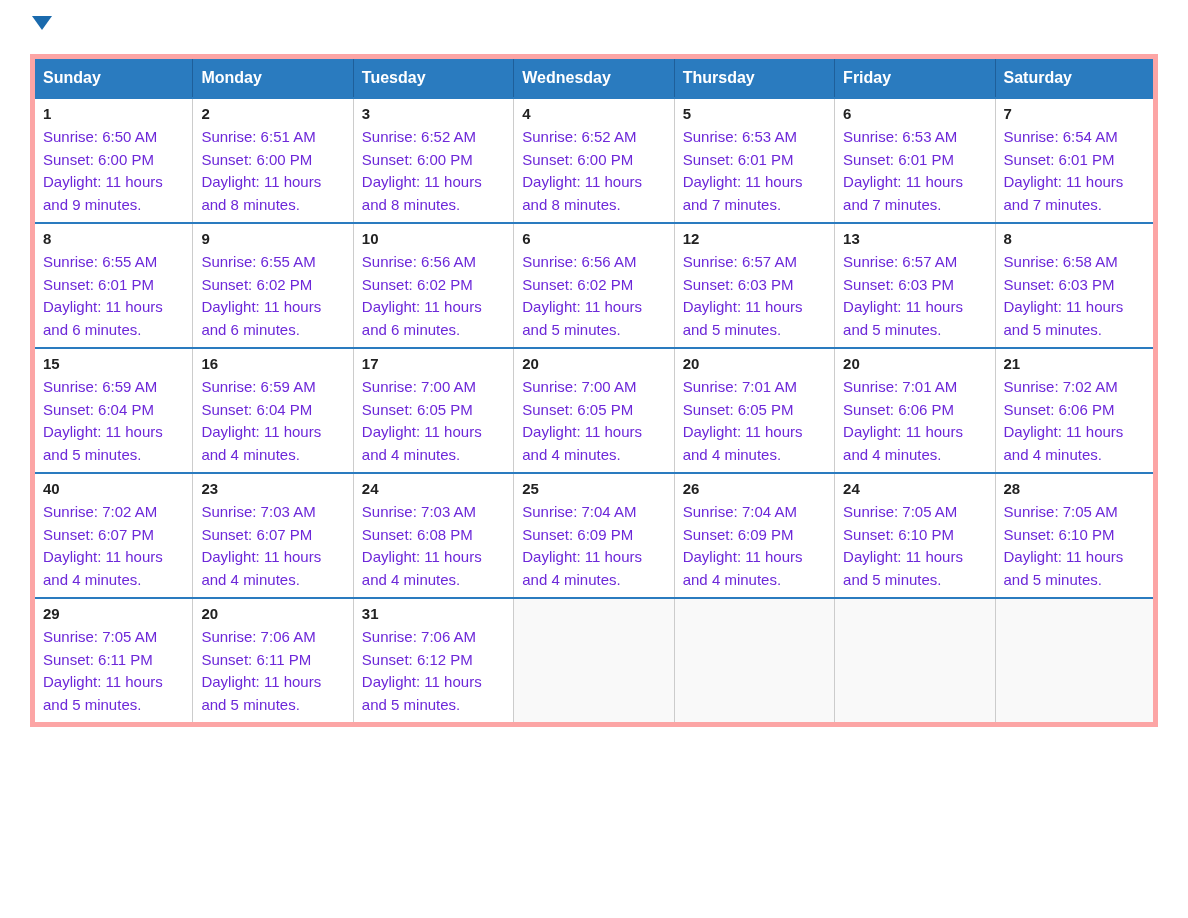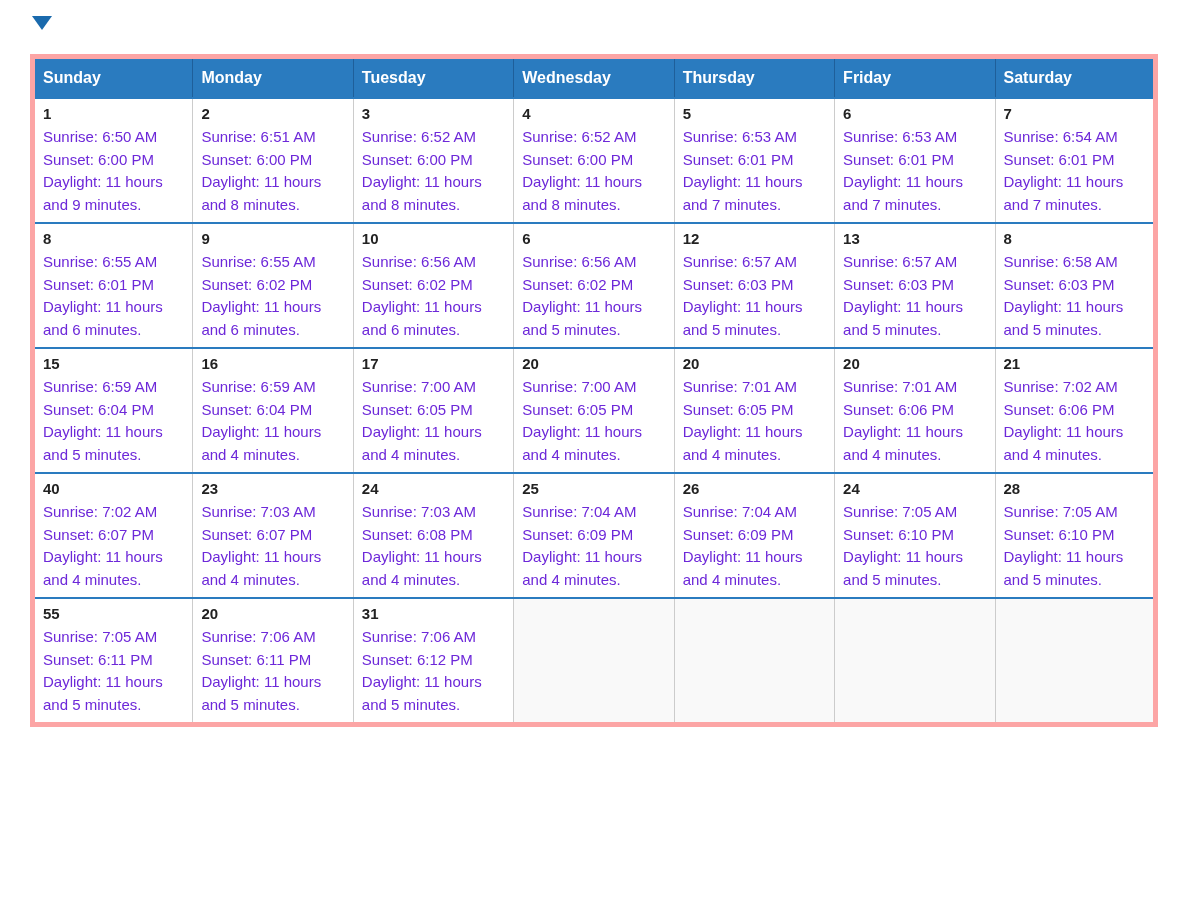--- a/index.html
+++ b/index.html
@@ -250,21 +250,21 @@
           <div class="day-number">24</div>
           <div class="day-info">Sunrise: 7:05 AM<br>Sunset: 6:10 PM<br>Daylight: 11 hours and 5 minutes.</div>
         </td>
         <td>
           <div class="day-number">28</div>
           <div class="day-info">Sunrise: 7:05 AM<br>Sunset: 6:10 PM<br>Daylight: 11 hours and 5 minutes.</div>
         </td>
       </tr>
       <tr class="week-row">
         <td>
-          <div class="day-number">55</div>
+          <div class="day-number">29</div>
           <div class="day-info">Sunrise: 7:05 AM<br>Sunset: 6:11 PM<br>Daylight: 11 hours and 5 minutes.</div>
         </td>
         <td>
           <div class="day-number">20</div>
           <div class="day-info">Sunrise: 7:06 AM<br>Sunset: 6:11 PM<br>Daylight: 11 hours and 5 minutes.</div>
         </td>
         <td>
           <div class="day-number">31</div>
           <div class="day-info">Sunrise: 7:06 AM<br>Sunset: 6:12 PM<br>Daylight: 11 hours and 5 minutes.</div>
         </td>

